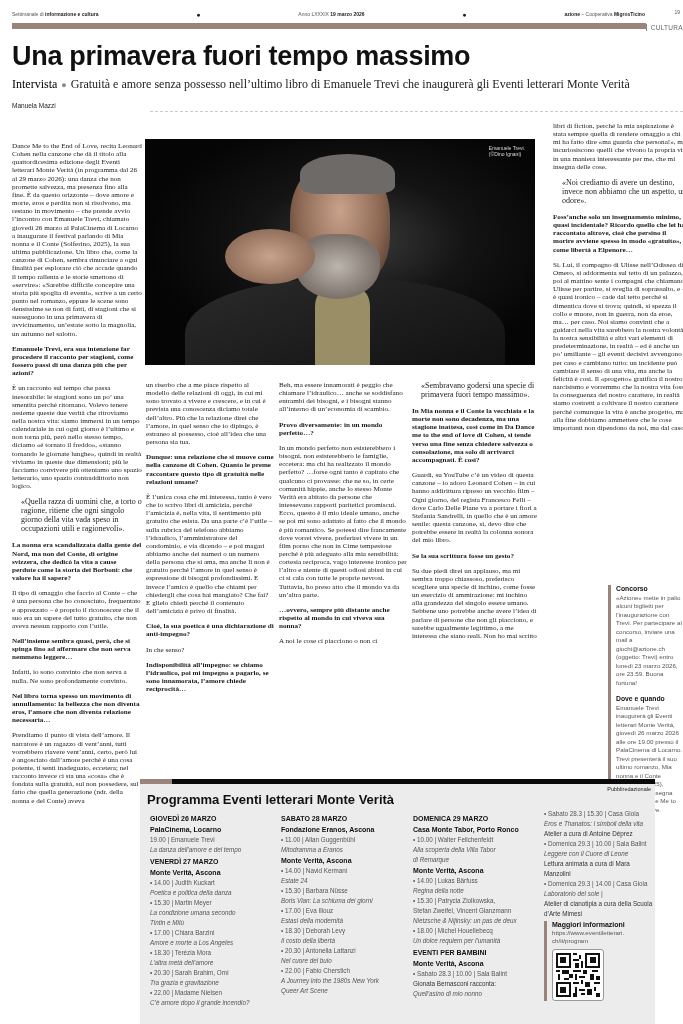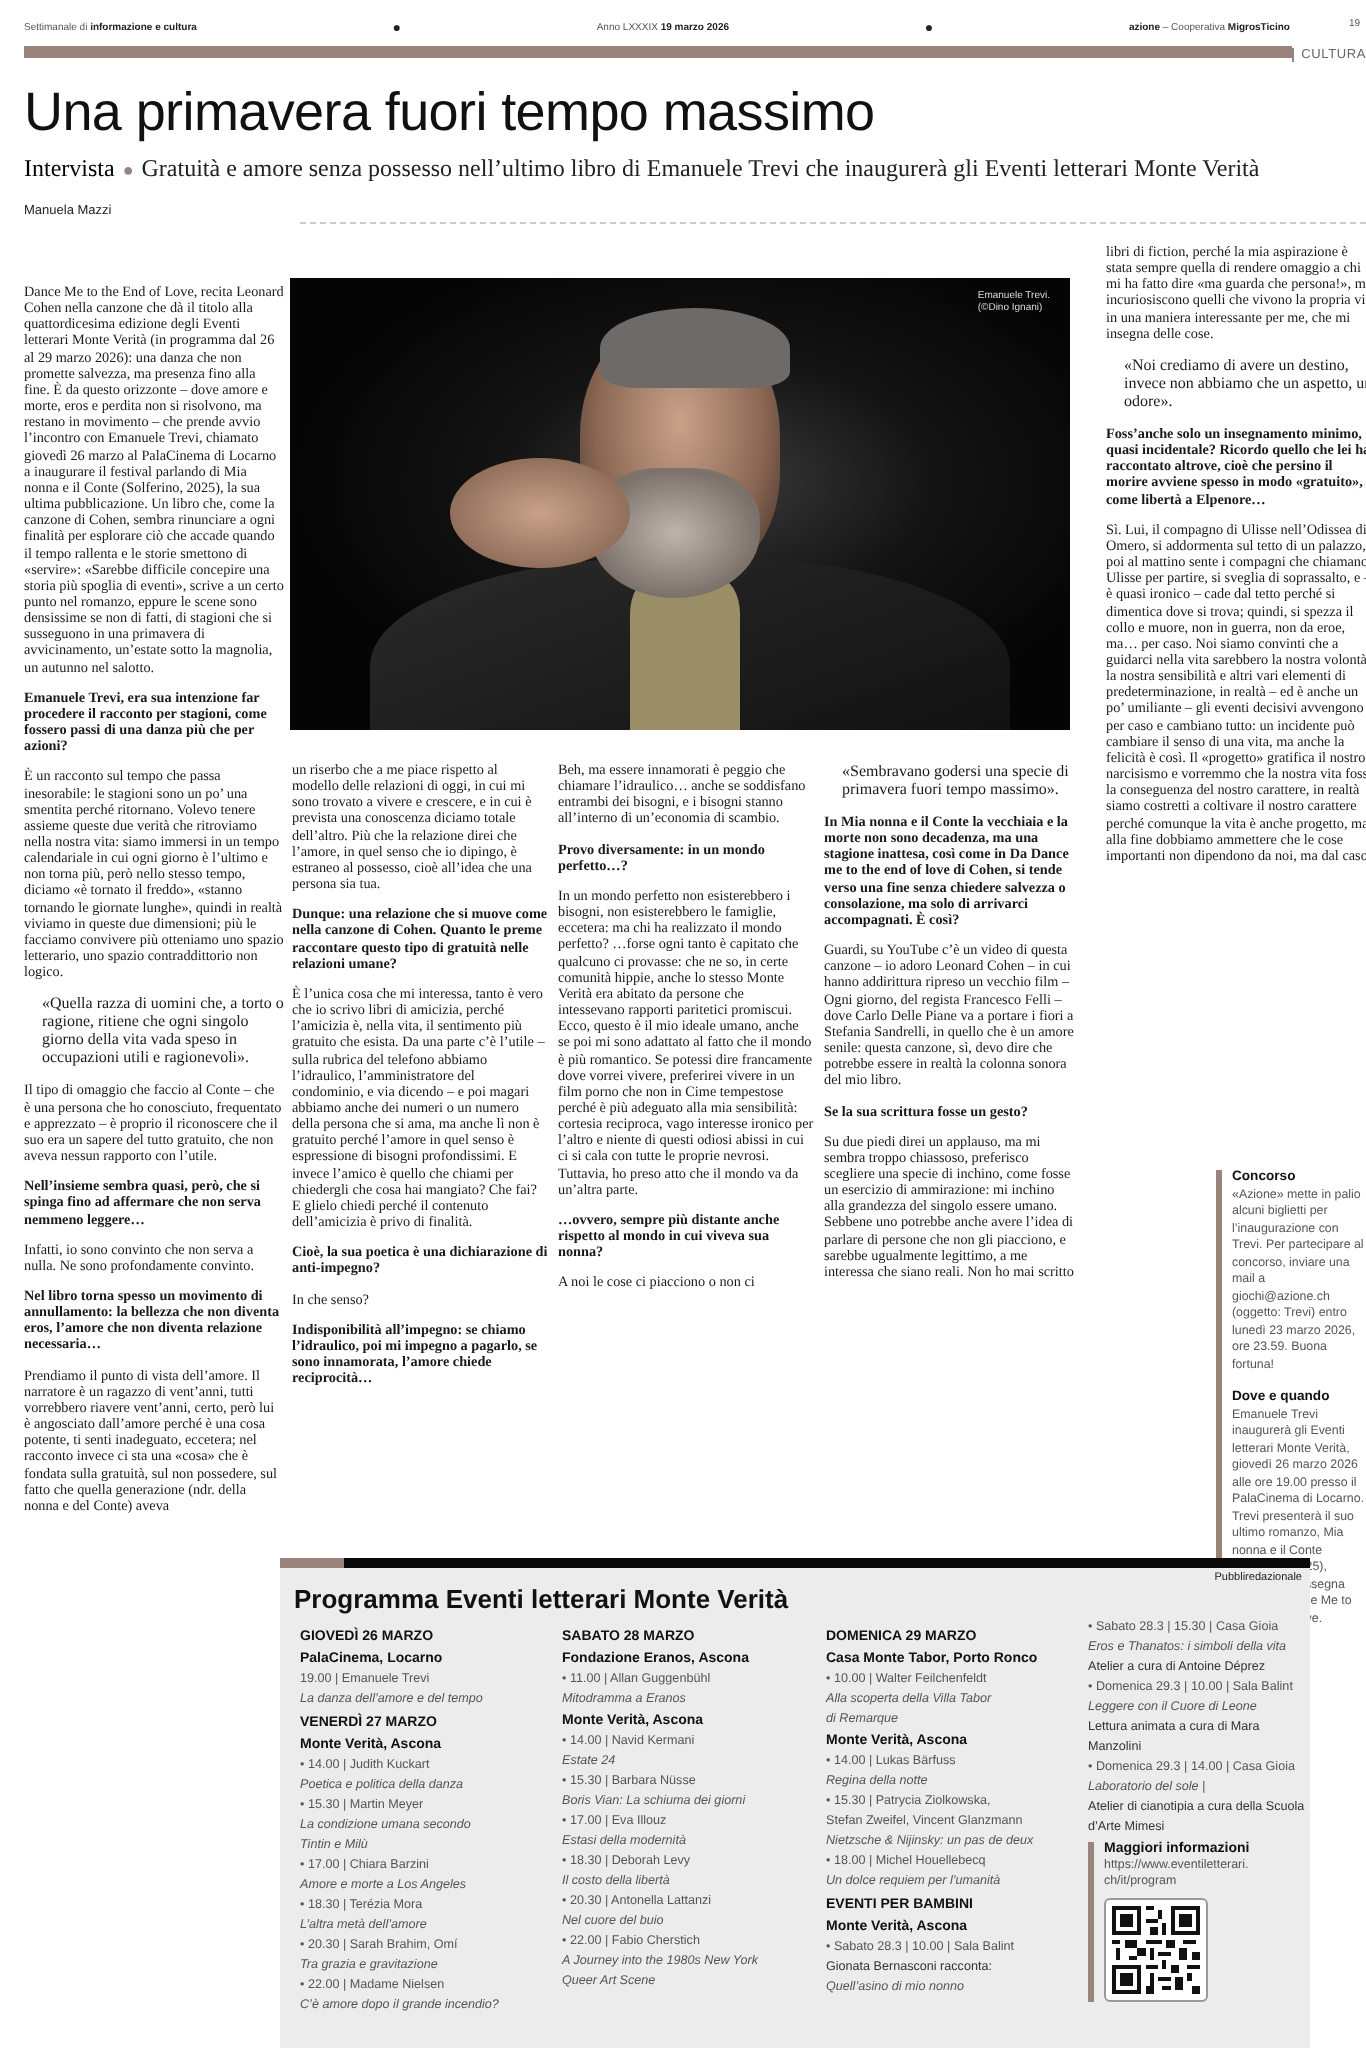--- a/index.html
+++ b/index.html
@@ -3,21 +3,21 @@
 <meta charset="utf-8">
 <style>
 *{box-sizing:border-box;margin:0;padding:0}
 body{width:683px;height:1024px;background:#fff;position:relative;overflow:hidden;font-family:"Liberation Serif",serif;color:#1a1a1a}
 .topbar{position:absolute;left:12px;right:12px;top:9px;height:10px;font-family:"Liberation Sans",sans-serif;font-size:5px;color:#555;display:flex;justify-content:space-between;align-items:center}
 .topbar b{color:#222}
 .topbar .dot{font-size:7px;color:#222}
 .band{position:absolute;left:12px;right:37px;top:23px;height:6px;background:#9a837b}
 .section{position:absolute;right:0;top:24px;font-family:"Liberation Sans",sans-serif;font-size:6.5px;color:#666;letter-spacing:.3px;padding-left:4px;border-left:1px solid #888;line-height:7px}
 .pagenum{position:absolute;right:3px;top:9px;font-family:"Liberation Sans",sans-serif;font-size:5px;color:#555}
-h1{position:absolute;left:12px;top:41px;font-family:"Liberation Sans",sans-serif;font-weight:normal;font-size:27px;letter-spacing:-.3px;color:#111}
+h1{position:absolute;left:12px;top:41px;font-family:"Liberation Sans",sans-serif;font-weight:bold;font-size:27px;letter-spacing:-.3px;color:#111}
 .subtitle{position:absolute;left:12px;top:77px;font-size:12px;color:#222;white-space:nowrap}
 .subtitle .kick{color:#000000}
 .subtitle .sep{color:#9a837b;margin:0 4px;font-size:9px}
 .author{position:absolute;left:12px;top:102px;font-family:"Liberation Sans",sans-serif;font-size:6.5px;color:#222}
 .dash{position:absolute;left:150px;right:0;top:111px;border-top:1px dashed #ccc}
 .col{position:absolute;font-size:7.15px;line-height:8.15px;text-align:left}
 .col p{margin-bottom:7px}
 .col .q{font-weight:bold}
 .col .quote{padding-left:9px;margin-bottom:8px;font-size:8px;line-height:9px}
 .photo{position:absolute;left:145px;top:139px;width:390px;height:226px;background:radial-gradient(ellipse at 55% 45%,#3a3a3a 0%,#141414 35%,#050505 70%);overflow:hidden}
@@ -65,20 +65,21 @@
   <span class="kick">Intervista</span><span class="sep">●</span><span>Gratuità e amore senza possesso nell’ultimo libro di Emanuele Trevi che inaugurerà gli Eventi letterari Monte Verità</span>
 </div>
 <div class="author">Manuela Mazzi</div>
 <div class="dash"></div>
 
 <div class="col" id="c1" style="left:12px;top:142px;width:130px">
     <p class="">Dance Me to the End of Love, recita Leonard Cohen nella canzone che dà il titolo alla quattordicesima edizione degli Eventi letterari Monte Verità (in programma dal 26 al 29 marzo 2026): una danza che non promette salvezza, ma presenza fino alla fine. È da questo orizzonte – dove amore e morte, eros e perdita non si risolvono, ma restano in movimento – che prende avvio l’incontro con Emanuele Trevi, chiamato giovedì 26 marzo al PalaCinema di Locarno a inaugurare il festival parlando di Mia nonna e il Conte (Solferino, 2025), la sua ultima pubblicazione. Un libro che, come la canzone di Cohen, sembra rinunciare a ogni finalità per esplorare ciò che accade quando il tempo rallenta e le storie smettono di «servire»: «Sarebbe difficile concepire una storia più spoglia di eventi», scrive a un certo punto nel romanzo, eppure le scene sono densissime se non di fatti, di stagioni che si susseguono in una primavera di avvicinamento, un’estate sotto la magnolia, un autunno nel salotto.</p>
     <p class="q">Emanuele Trevi, era sua intenzione far procedere il racconto per stagioni, come fossero passi di una danza più che per azioni?</p>
     <p class="">È un racconto sul tempo che passa inesorabile: le stagioni sono un po’ una smentita perché ritornano. Volevo tenere assieme queste due verità che ritroviamo nella nostra vita: siamo immersi in un tempo calendariale in cui ogni giorno è l’ultimo e non torna più, però nello stesso tempo, diciamo «è tornato il freddo», «stanno tornando le giornate lunghe», quindi in realtà viviamo in queste due dimensioni; più le facciamo convivere più otteniamo uno spazio letterario, uno spazio contraddittorio non logico.</p>
     <p class="quote">«Quella razza di uomini che, a torto o ragione, ritiene che ogni singolo giorno della vita vada speso in occupazioni utili e ragionevoli».</p>
+    <p class="q">La nonna era scandalizzata dalla gente del Nord, ma non del Conte, di origine svizzera, che dedicò la vita a cause perdute come la storia dei Borboni: che valore ha il sapere?</p>
     <p class="">Il tipo di omaggio che faccio al Conte – che è una persona che ho conosciuto, frequentato e apprezzato – è proprio il riconoscere che il suo era un sapere del tutto gratuito, che non aveva nessun rapporto con l’utile.</p>
     <p class="q">Nell’insieme sembra quasi, però, che si spinga fino ad affermare che non serva nemmeno leggere…</p>
     <p class="">Infatti, io sono convinto che non serva a nulla. Ne sono profondamente convinto.</p>
     <p class="q">Nel libro torna spesso un movimento di annullamento: la bellezza che non diventa eros, l’amore che non diventa relazione necessaria…</p>
     <p class="">Prendiamo il punto di vista dell’amore. Il narratore è un ragazzo di vent’anni, tutti vorrebbero riavere vent’anni, certo, però lui è angosciato dall’amore perché è una cosa potente, ti senti inadeguato, eccetera; nel racconto invece ci sta una «cosa» che è fondata sulla gratuità, sul non possedere, sul fatto che quella generazione (ndr. della nonna e del Conte) aveva</p>
   </div>
 
 <div class="photo">
   <div class="jacket"></div>
   <div class="shirt"></div>

